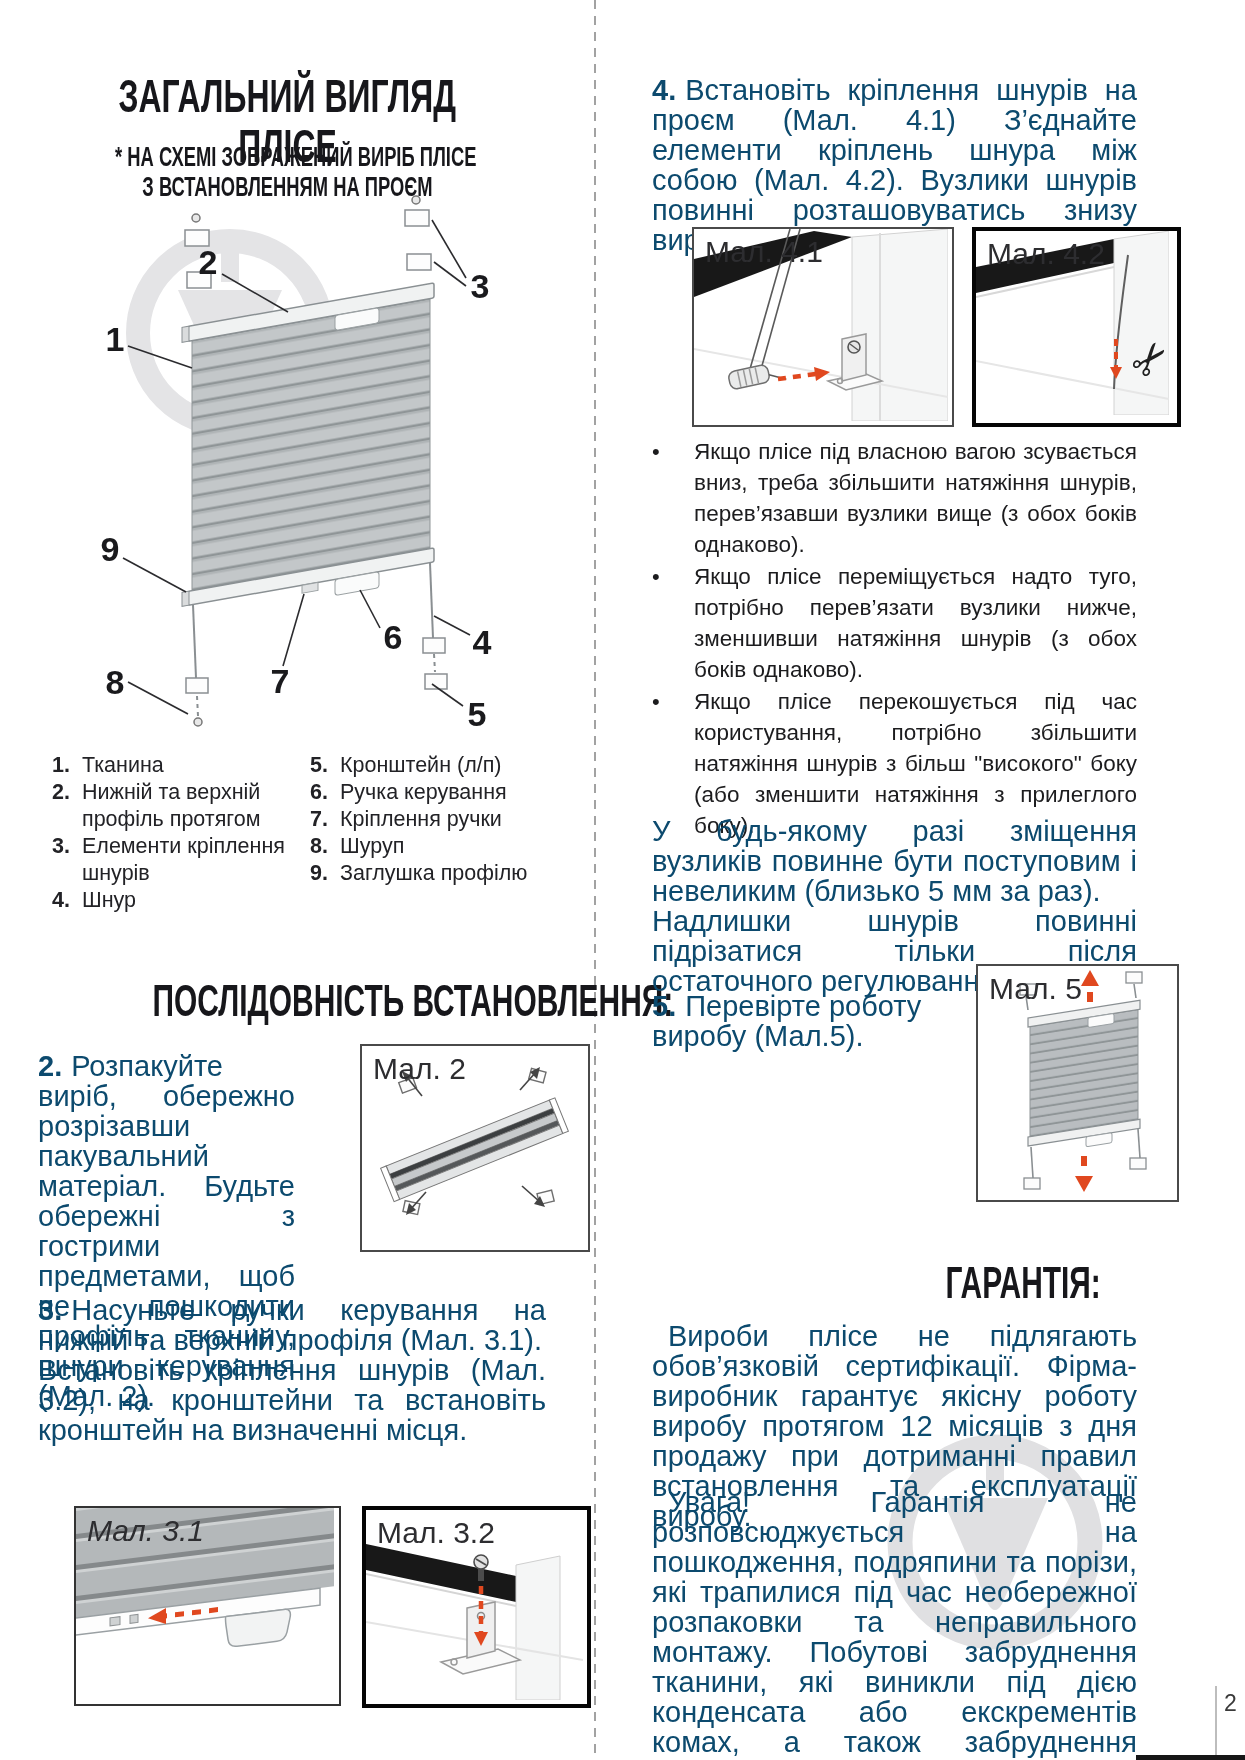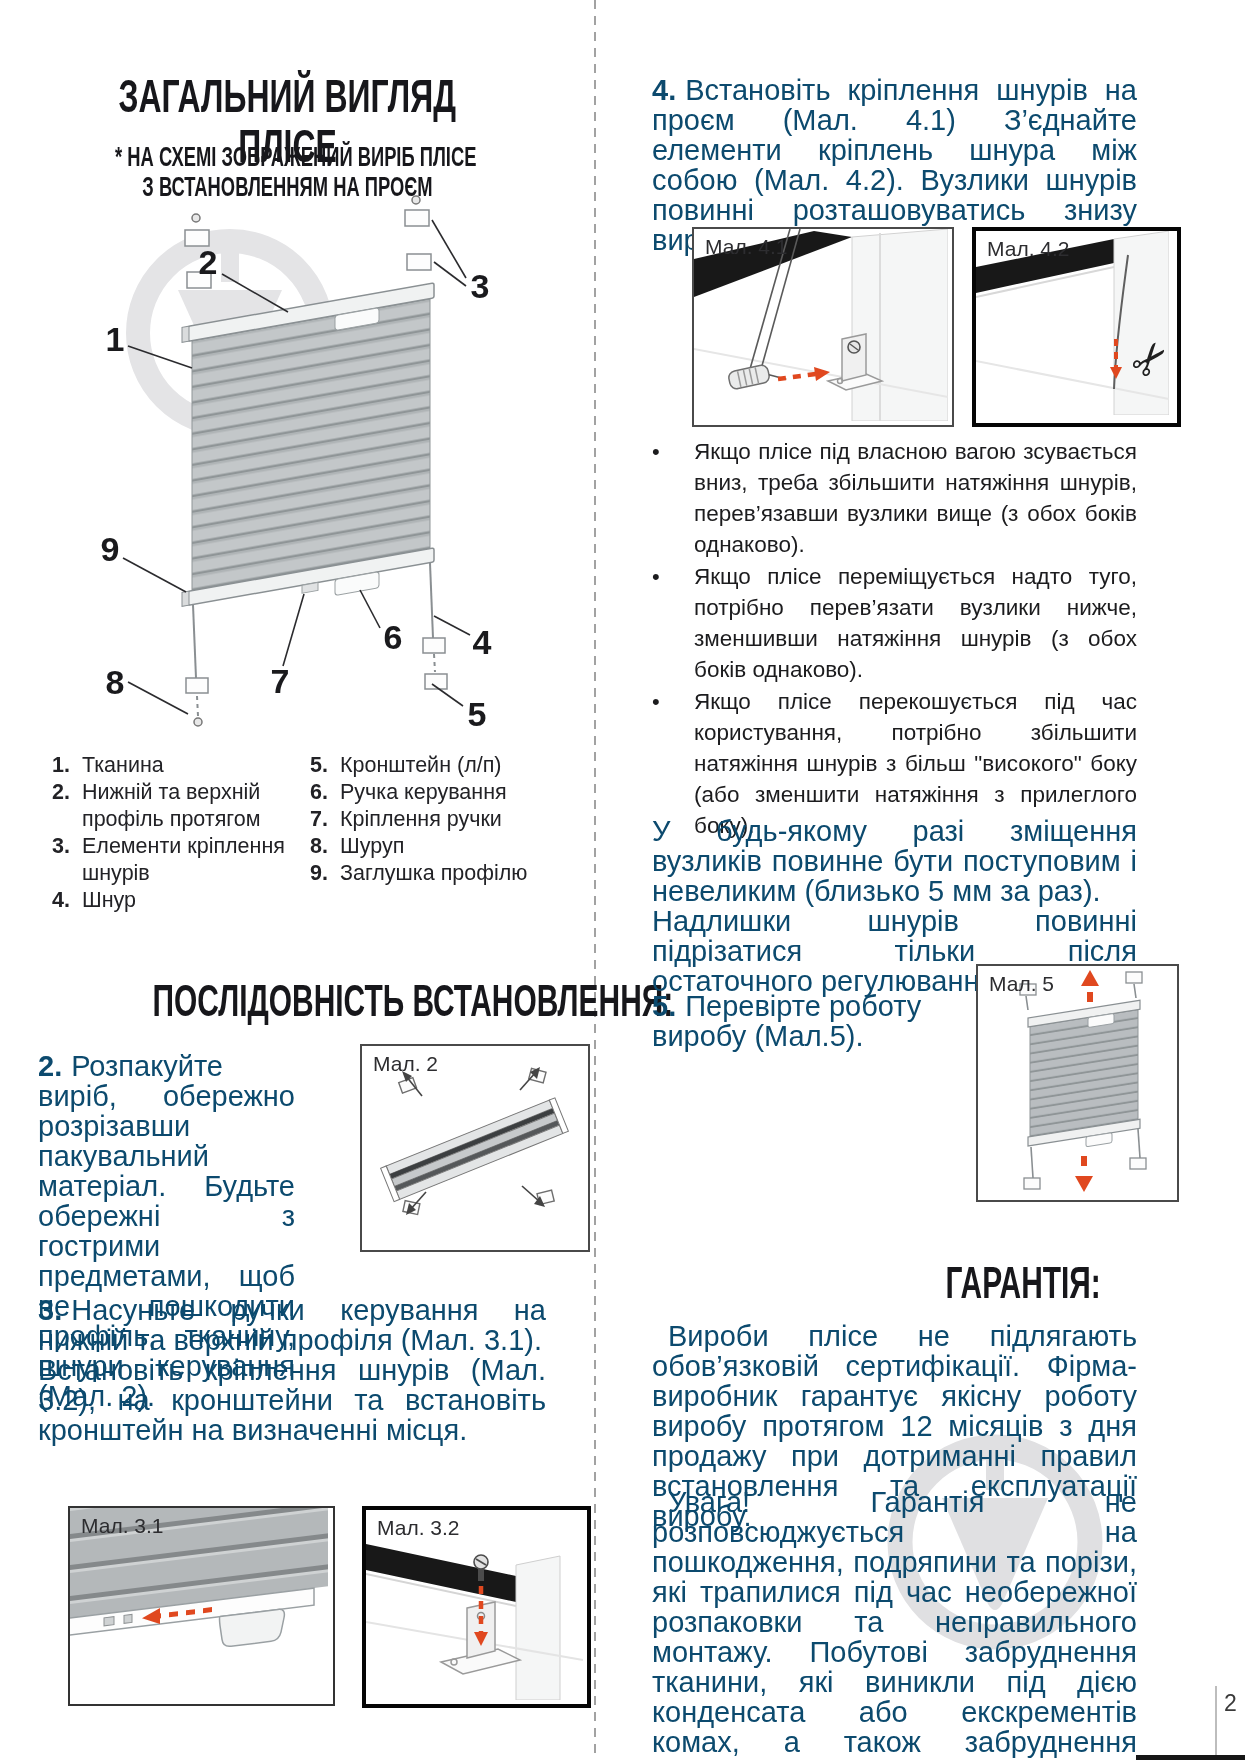--- a/index.html
+++ b/index.html
@@ -32,23 +32,23 @@
   .wp1{top:1292px;}
   .wp2{top:1458px;}
   .legend{left:52px;top:752px;width:497px;display:flex;}
   .legend ul{margin:0;padding:0;list-style:none;}
   .legend .lcol1{width:258px;}
   .legend .lcol2{width:239px;}
   .legend li{display:grid;grid-template-columns:30px 1fr;font-size:21.5px;line-height:27px;color:#222226;}
   .legend b{font-size:21.5px;}
   .figure{position:absolute;background:#fff;}
   .figure svg{position:absolute;left:0;top:0;}
-  .figlabel{position:absolute;left:11px;top:6px;font-size:21px;color:#2d2d30;z-index:3;}
+  .figlabel{position:absolute;left:11px;top:6px;font-size:30px;color:#2d2d30;z-index:3;}
   .fig2{left:320px;top:1028px;width:226px;height:204px;border:2px solid #4a4a4a;}
-  .fig31{left:28px;top:1490px;width:263px;height:196px;border:2px solid #333;}
+  .fig31{left:34px;top:1490px;width:263px;height:196px;border:2px solid #333;font-style:italic;}
   .fig32{left:322px;top:1490px;width:221px;height:194px;border:4px solid #050505;}
   .fig41{left:652px;top:211px;width:258px;height:196px;border:2px solid #4a4a4a;}
   .fig42{left:932px;top:211px;width:201px;height:192px;border:4px solid #050505;}
   .fig5{left:936px;top:948px;width:199px;height:234px;border:2px solid #4a4a4a;}
   .main-diagram{left:30px;top:188px;width:515px;height:548px;}
   .watermark2{left:850px;top:1392px;width:290px;height:300px;z-index:1;}
   .page-rule{left:1215px;top:1686px;width:2px;height:74px;background:#bdbdbd;}
   .page-num{left:1224px;top:1690px;font-size:23px;color:#3a3a3a;}
   .corner-bar{left:1136px;top:1755px;width:109px;height:5px;background:#161616;}
 </style>

